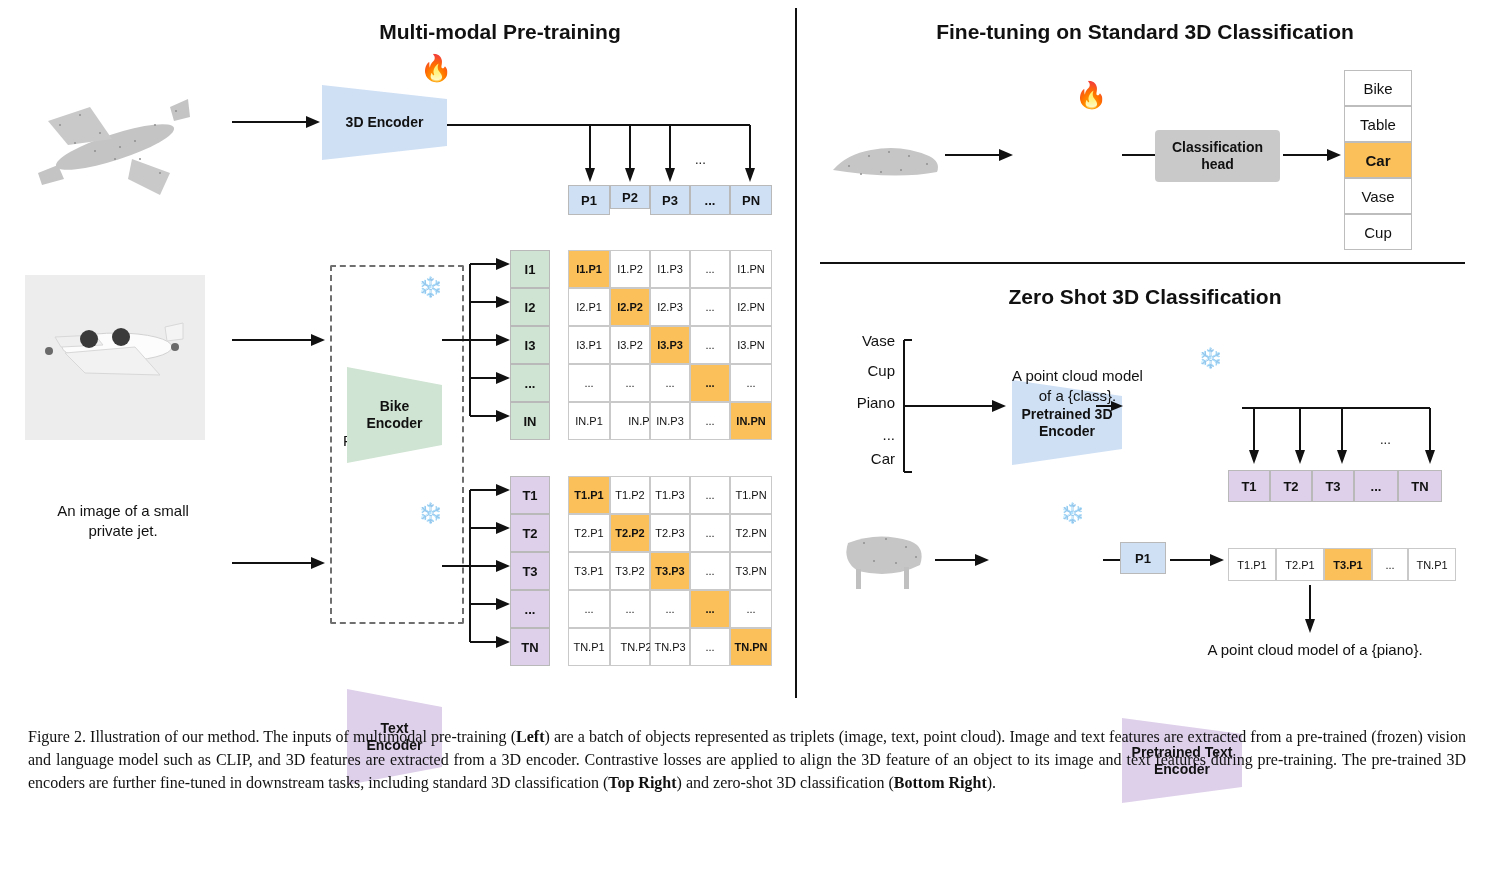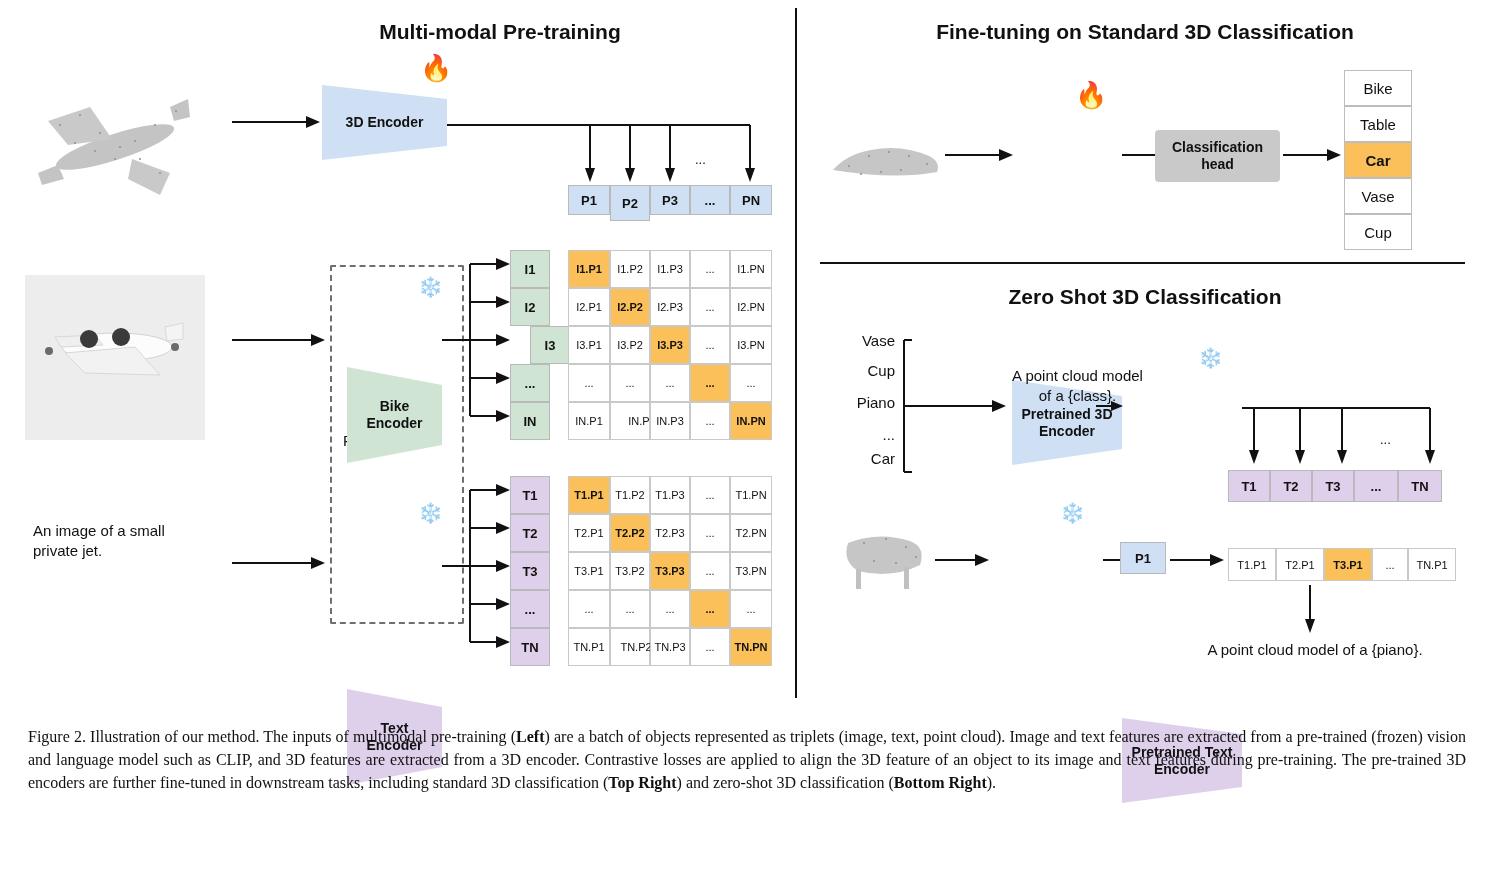--- a/index.html
+++ b/index.html
@@ -94,21 +94,21 @@
       <line x1="223" y1="7" x2="223" y2="54" stroke="#111" stroke-width="2"></line>
         <polygon points="223,64 218,50 228,50" fill="#111"></polygon>
       <line x1="303" y1="7" x2="303" y2="54" stroke="#111" stroke-width="2"></line>
         <polygon points="303,64 298,50 308,50" fill="#111"></polygon>
     </svg>
   </div>
   <div class="abs" style="left:695px;top:152px;font-size:13px;">...</div>
 
   <div class="abs" style="left:568px;top:185px;display:flex;">
     <div class="tagbox p-tag" style="width:42px;height:30px;">P1</div>
-    <div class="tagbox p-tag" style="width:40px;height:36px;text-align:center;">P2</div>
+    <div class="tagbox p-tag" style="width:40px;height:24px;text-align:center;">P2</div>
     <div class="tagbox p-tag" style="width:40px;height:30px;">P3</div>
     <div class="tagbox p-tag" style="width:40px;height:30px;">...</div>
     <div class="tagbox p-tag" style="width:42px;height:30px;">PN</div>
   </div>
 
   <div class="abs" style="left:25px;top:275px;width:180px;height:165px;background:#ededed;">
     <svg width="180" height="165" viewBox="0 0 180 165">
       <ellipse cx="92" cy="72" rx="55" ry="14" fill="#fcfcfc" stroke="#d2d2d2"></ellipse>
       <polygon points="40,78 110,72 135,100 60,98" fill="#f2f2f2" stroke="#d8d8d8"></polygon>
       <polygon points="30,62 70,60 78,70 36,72" fill="#efefef" stroke="#d8d8d8"></polygon>
@@ -145,21 +145,21 @@
     <svg width="95" height="96">
         <polygon points="0,0 95,18 95,78 0,96" fill="#ded0ea"></polygon>
       </svg>
     <div class="lbl">
         <span style="white-space:pre-line">Text
 Encoder</span>
       </div>
   </div>
   <div class="abs snow" style="left:418px;top:503px;">❄️</div>
 
-  <div class="abs plaintext" style="left:33px;top:521px;width:180px;text-align:left;">An image of a small private jet.</div>
+  <div class="abs plaintext" style="left:33px;top:501px;width:180px;text-align:center;">An image of a small private jet.</div>
   <div class="abs" style="left:232px;top:553px;width:95px;height:20px;">
     <svg width="95" height="20">
         <line x1="0" y1="10" x2="80" y2="10" stroke="#111" stroke-width="2"></line>
         <polygon points="93,10 79,4 79,16" fill="#111"></polygon>
       </svg>
   </div>
 
   <div class="abs" style="left:442px;top:250px;width:70px;height:180px;">
     <svg width="70" height="180">
       <line x1="0" y1="90" x2="28" y2="90" stroke="#111" stroke-width="2"></line>
@@ -190,21 +190,21 @@
       <line x1="28" y1="128" x2="56" y2="128" stroke="#111" stroke-width="2"></line>
         <polygon points="68,128 54,122 54,134" fill="#111"></polygon>
       <line x1="28" y1="166" x2="56" y2="166" stroke="#111" stroke-width="2"></line>
         <polygon points="68,166 54,160 54,172" fill="#111"></polygon>
     </svg>
   </div>
 
   <div class="abs" style="left:510px;top:250px;">
     <div class="tagbox img-tag" style="width:40px;height:38px;">I1</div>
     <div class="tagbox img-tag" style="width:40px;height:38px;">I2</div>
-    <div class="tagbox img-tag" style="width:40px;height:38px;margin-left:20px;">I3</div>
+    <div class="tagbox img-tag" style="width:40px;height:38px;">I3</div>
     <div class="tagbox img-tag" style="width:40px;height:38px;">...</div>
     <div class="tagbox img-tag" style="width:40px;height:38px;">IN</div>
   </div>
 
   <div class="abs" style="left:510px;top:476px;">
     <div class="tagbox txt-tag" style="width:40px;height:38px;">T1</div>
     <div class="tagbox txt-tag" style="width:40px;height:38px;">T2</div>
     <div class="tagbox txt-tag" style="width:40px;height:38px;">T3</div>
     <div class="tagbox txt-tag" style="width:40px;height:38px;">...</div>
     <div class="tagbox txt-tag" style="width:40px;height:38px;">TN</div>

